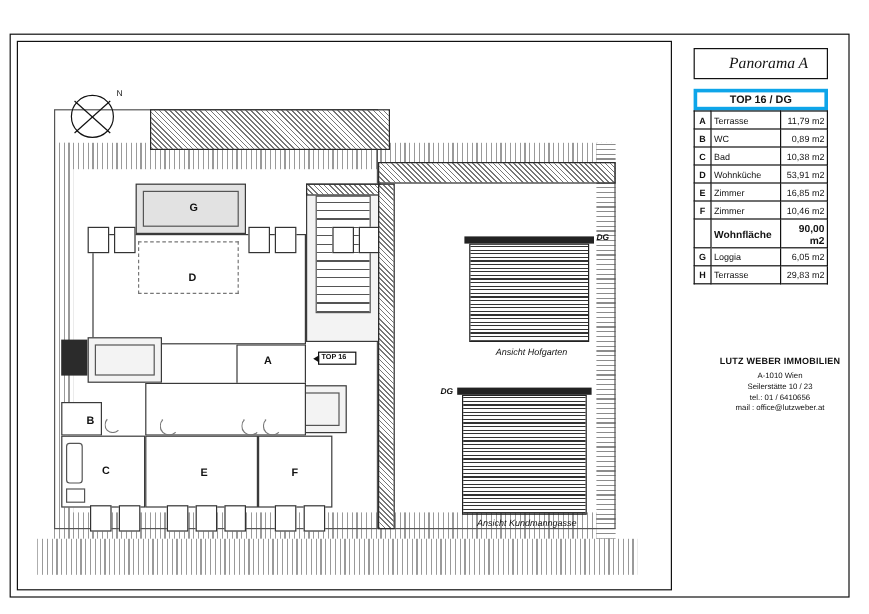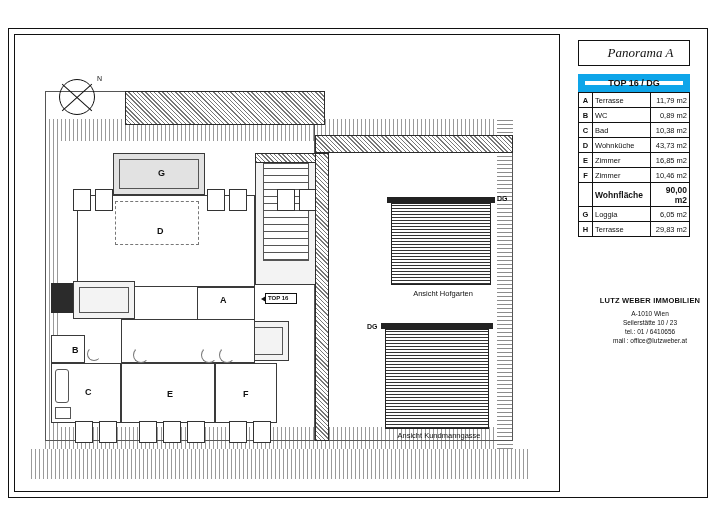--- a/index.html
+++ b/index.html
@@ -112,21 +112,21 @@
     transform: rotate(-42deg);
     transform-origin: center;
   }
   .compass-n {
     position: absolute;
     left: 82px; top: 40px;
     font-size: 7px;
     color: #111;
   }
   
-  .elev-wrap { position: absolute; }
+  .elev-wrap { position: absolute; font-style: italic; }
   .elev-title {
     position: absolute;
     font-size: 7.5px;
     color: #111;
     text-align: center;
   }
   .elev-body {
     position: absolute;
     border: 1px solid #222;
     box-sizing: border-box;
@@ -165,21 +165,21 @@
   .panorama-box span {
     font-family: "Liberation Serif", serif;
     font-style: italic;
     font-size: 13px;
     color: #111;
   }
   .top-box {
     position: absolute;
     left: 8px; top: 40px;
     width: 112px; height: 18px;
-    border: 7px solid #0ea5e9;
+    border: 3px solid #0ea5e9;
     box-sizing: border-box;
     display: flex;
     align-items: center;
     justify-content: center;
     font-size: 9px;
     font-weight: bold;
     color: #111;
   }
   .area-table {
     position: absolute;
@@ -433,21 +433,21 @@
         <td class="v">0,89 m2</td>
       </tr>
       <tr>
         <td class="k">C</td>
         <td class="n">Bad</td>
         <td class="v">10,38 m2</td>
       </tr>
       <tr>
         <td class="k">D</td>
         <td class="n">Wohnküche</td>
-        <td class="v">43,73 m2</td>
+        <td class="v">53,91 m2</td>
       </tr>
       <tr>
         <td class="k">E</td>
         <td class="n">Zimmer</td>
         <td class="v">16,85 m2</td>
       </tr>
       <tr>
         <td class="k">F</td>
         <td class="n">Zimmer</td>
         <td class="v">10,46 m2</td>

